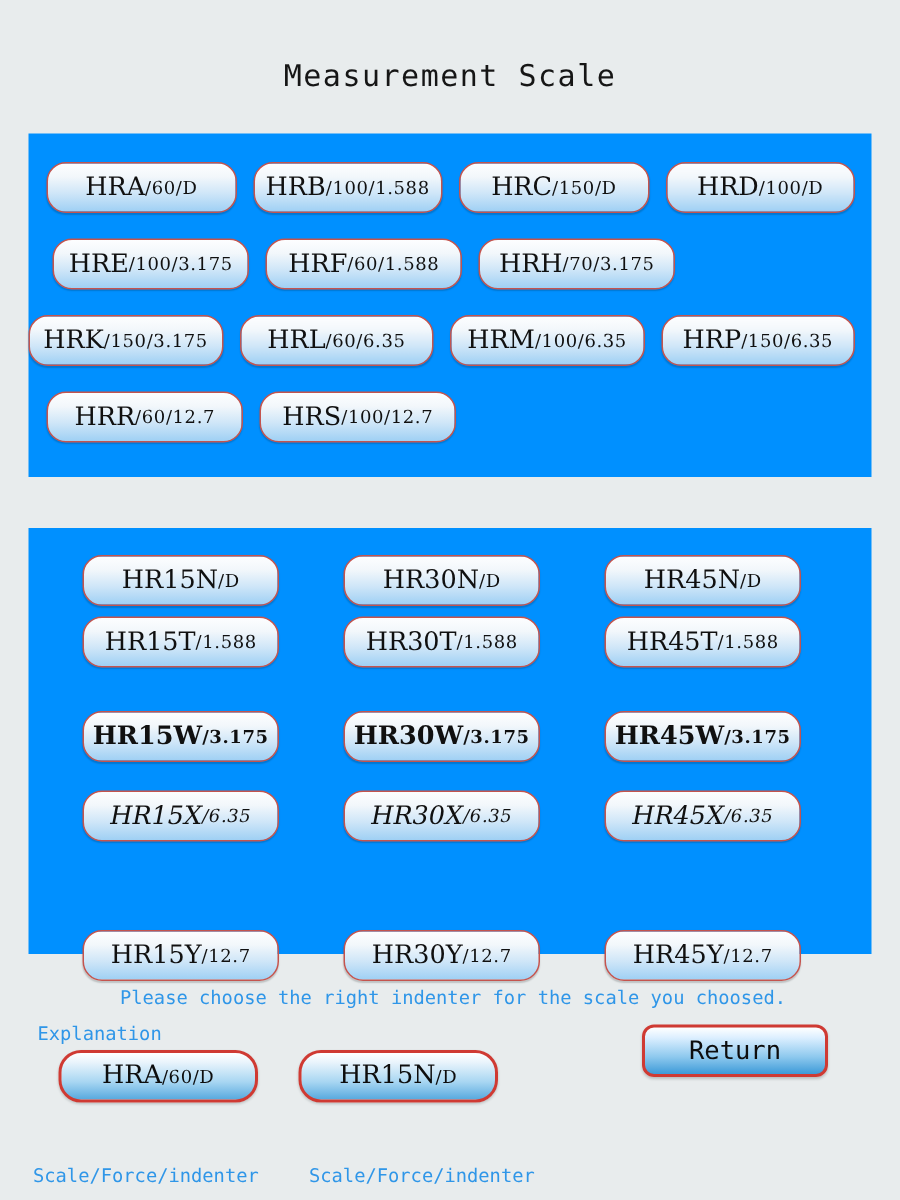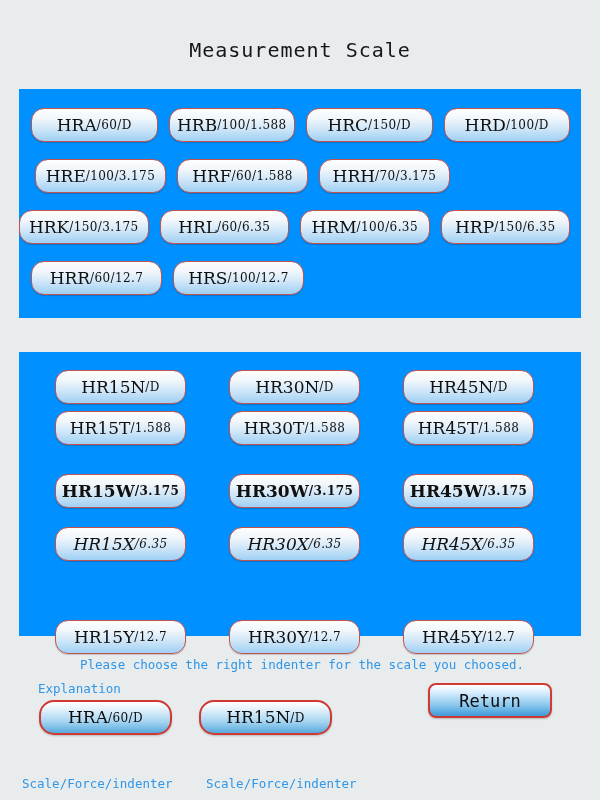--- a/index.html
+++ b/index.html
@@ -72,21 +72,21 @@
   #panel-superficial .s5{top:228px;margin-top:40px;}
 
   .hint{
     position:absolute;
     color:#2f96e8;
     font-family:"DejaVu Sans Mono", monospace;
     font-size:12.5px;
     white-space:nowrap;
   }
   #hint-line1{left:36px;top:657px;margin-left:44px;}
-  #hint-line2{left:38px;top:681px;}
+  #hint-line2{left:25px;top:681px;}
 
   .example-btn{
     position:absolute;
     box-sizing:border-box;
     border:2px solid #cf3a33;
     border-radius:15px;
     background:linear-gradient(to bottom,#ffffff 0%,#e9f4fc 20%,#a8d6f2 62%,#57a9de 100%);
     color:#0d0d0d;
     display:flex;align-items:center;justify-content:center;
     font-family:"DejaVu Serif", serif;

